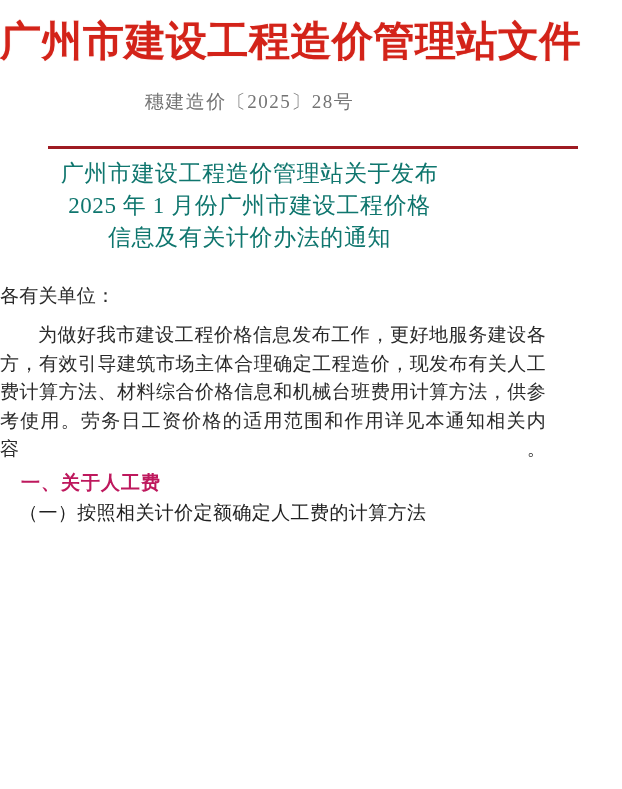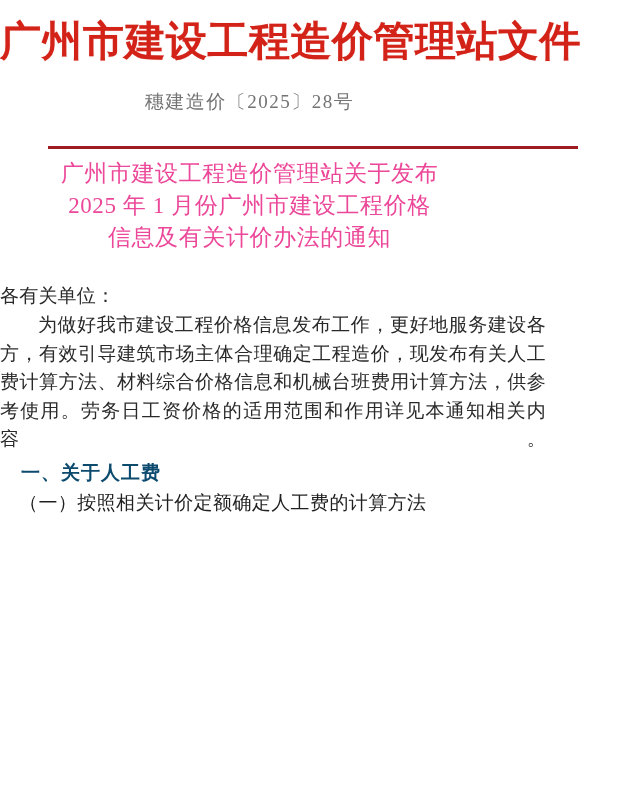--- a/index.html
+++ b/index.html
@@ -57,21 +57,21 @@
     height: 3px;
     background: #9e1b22;
   }
 
   
   .doc-title {
     margin-top: 44px;
     text-align: center;
     font-size: 23px;
     line-height: 32px;
-    color: #ec4899;
+    color: #0f766e;
     letter-spacing: 0.6px;
   }
   .doc-title-line {
     white-space: nowrap;
   }
 
   
   .body-block {
     margin: 0 auto;
     margin-top: 28px;
@@ -83,38 +83,38 @@
     line-height: 28.5px;
     text-align: justify;
     text-align-last: left;
     text-justify: inter-character;
     color: #2a2a2a;
     letter-spacing: 0.2px;
     margin: 0;
   }
   .para.salutation {
     text-indent: 0;
-    margin-bottom: 1px;
+    margin-bottom: 11px;
   }
   .para.indent2 {
     text-indent: 2em;
   }
   .para.full-justify {
     text-align-last: justify;
     font-family: Liberation Serif, serif;
   }
 
   .heading-1 {
     font-family: "DejaVu Sans", "Liberation Sans", sans-serif;
     font-weight: bold;
     font-size: 19px;
     line-height: 30px;
     text-indent: 1.1em;
     letter-spacing: 1px;
-    color: #0c4a6e;
+    color: #be185d;
     margin: 3px 0 1px 0;
   }
 
   .heading-2 {
     font-family: "Liberation Serif", "DejaVu Serif", serif;
     font-weight: normal;
     font-size: 19px;
     line-height: 29px;
     text-indent: 1em;
     letter-spacing: 0.4px;

